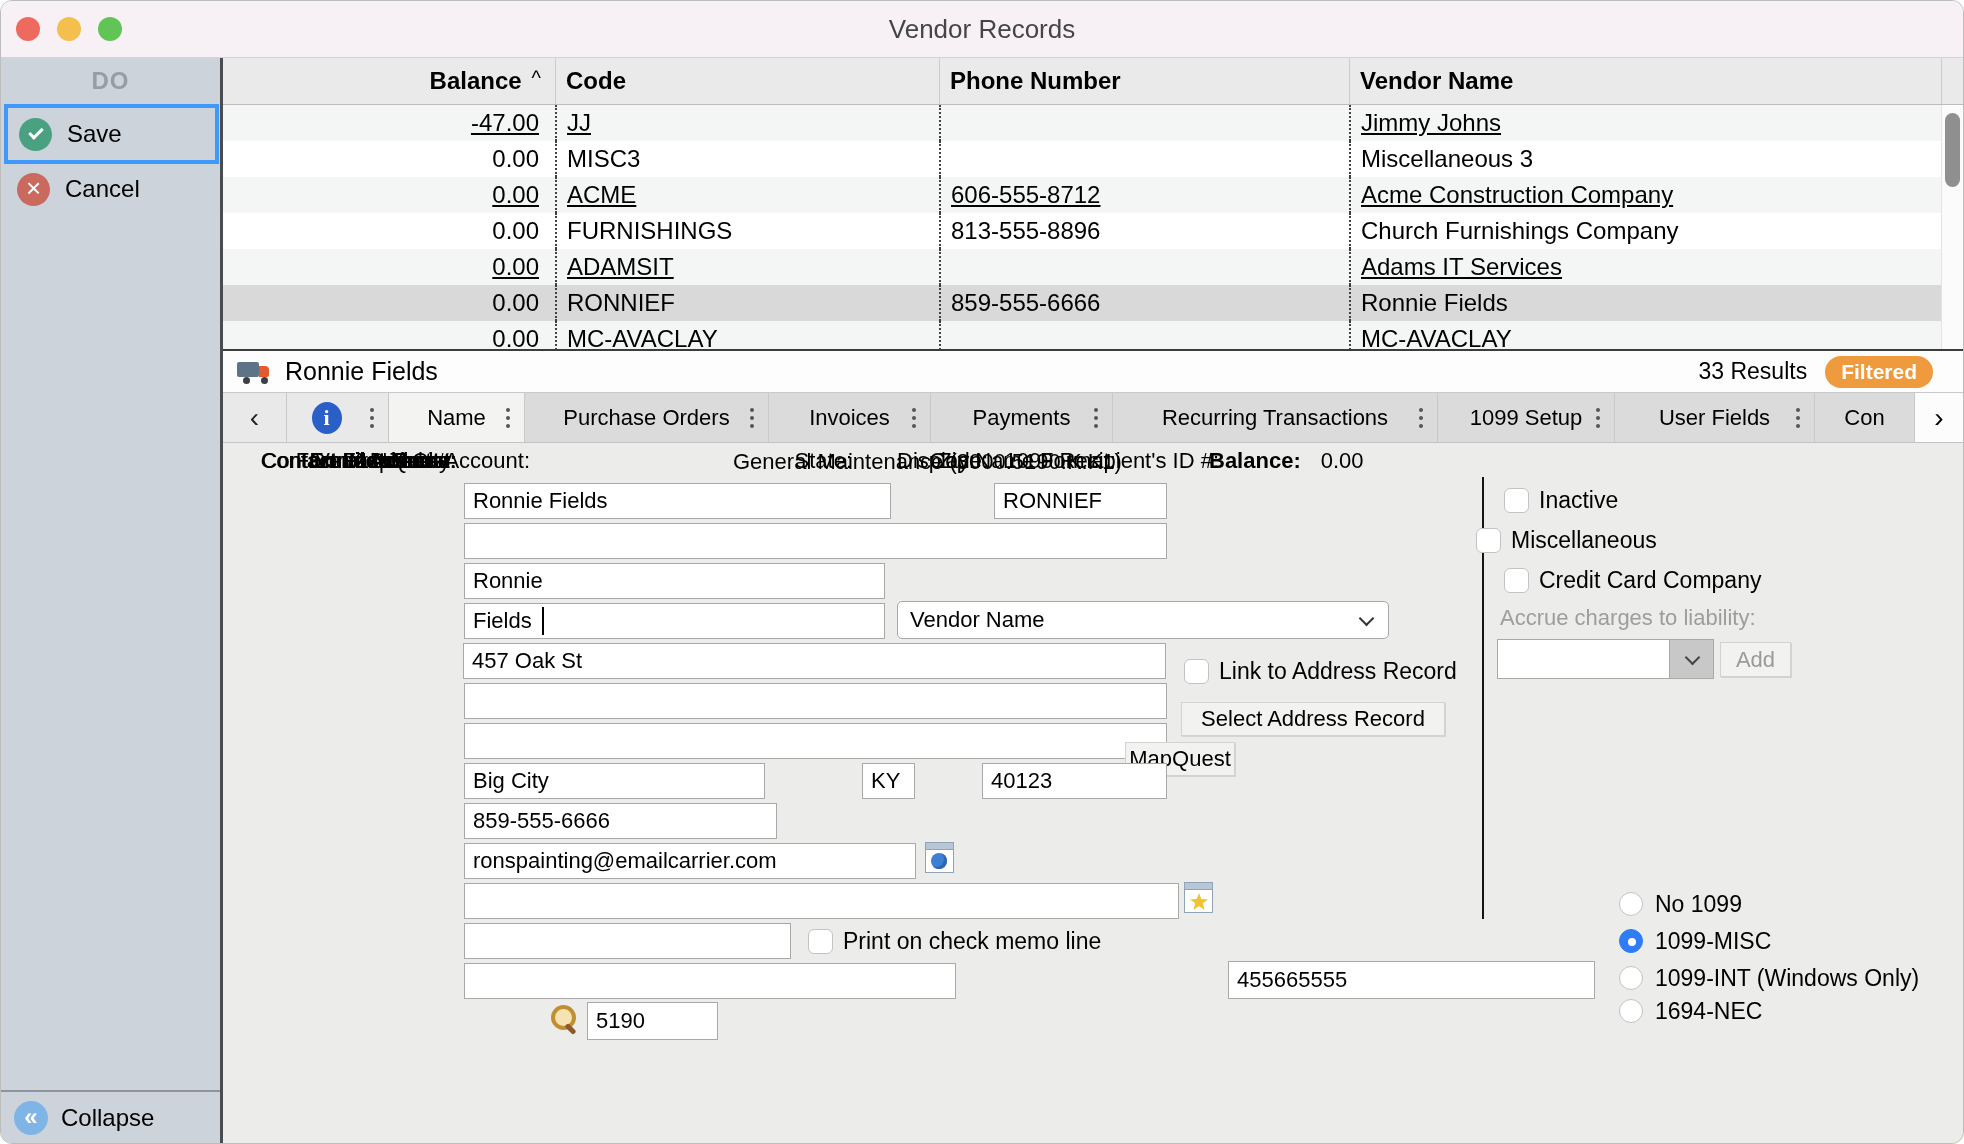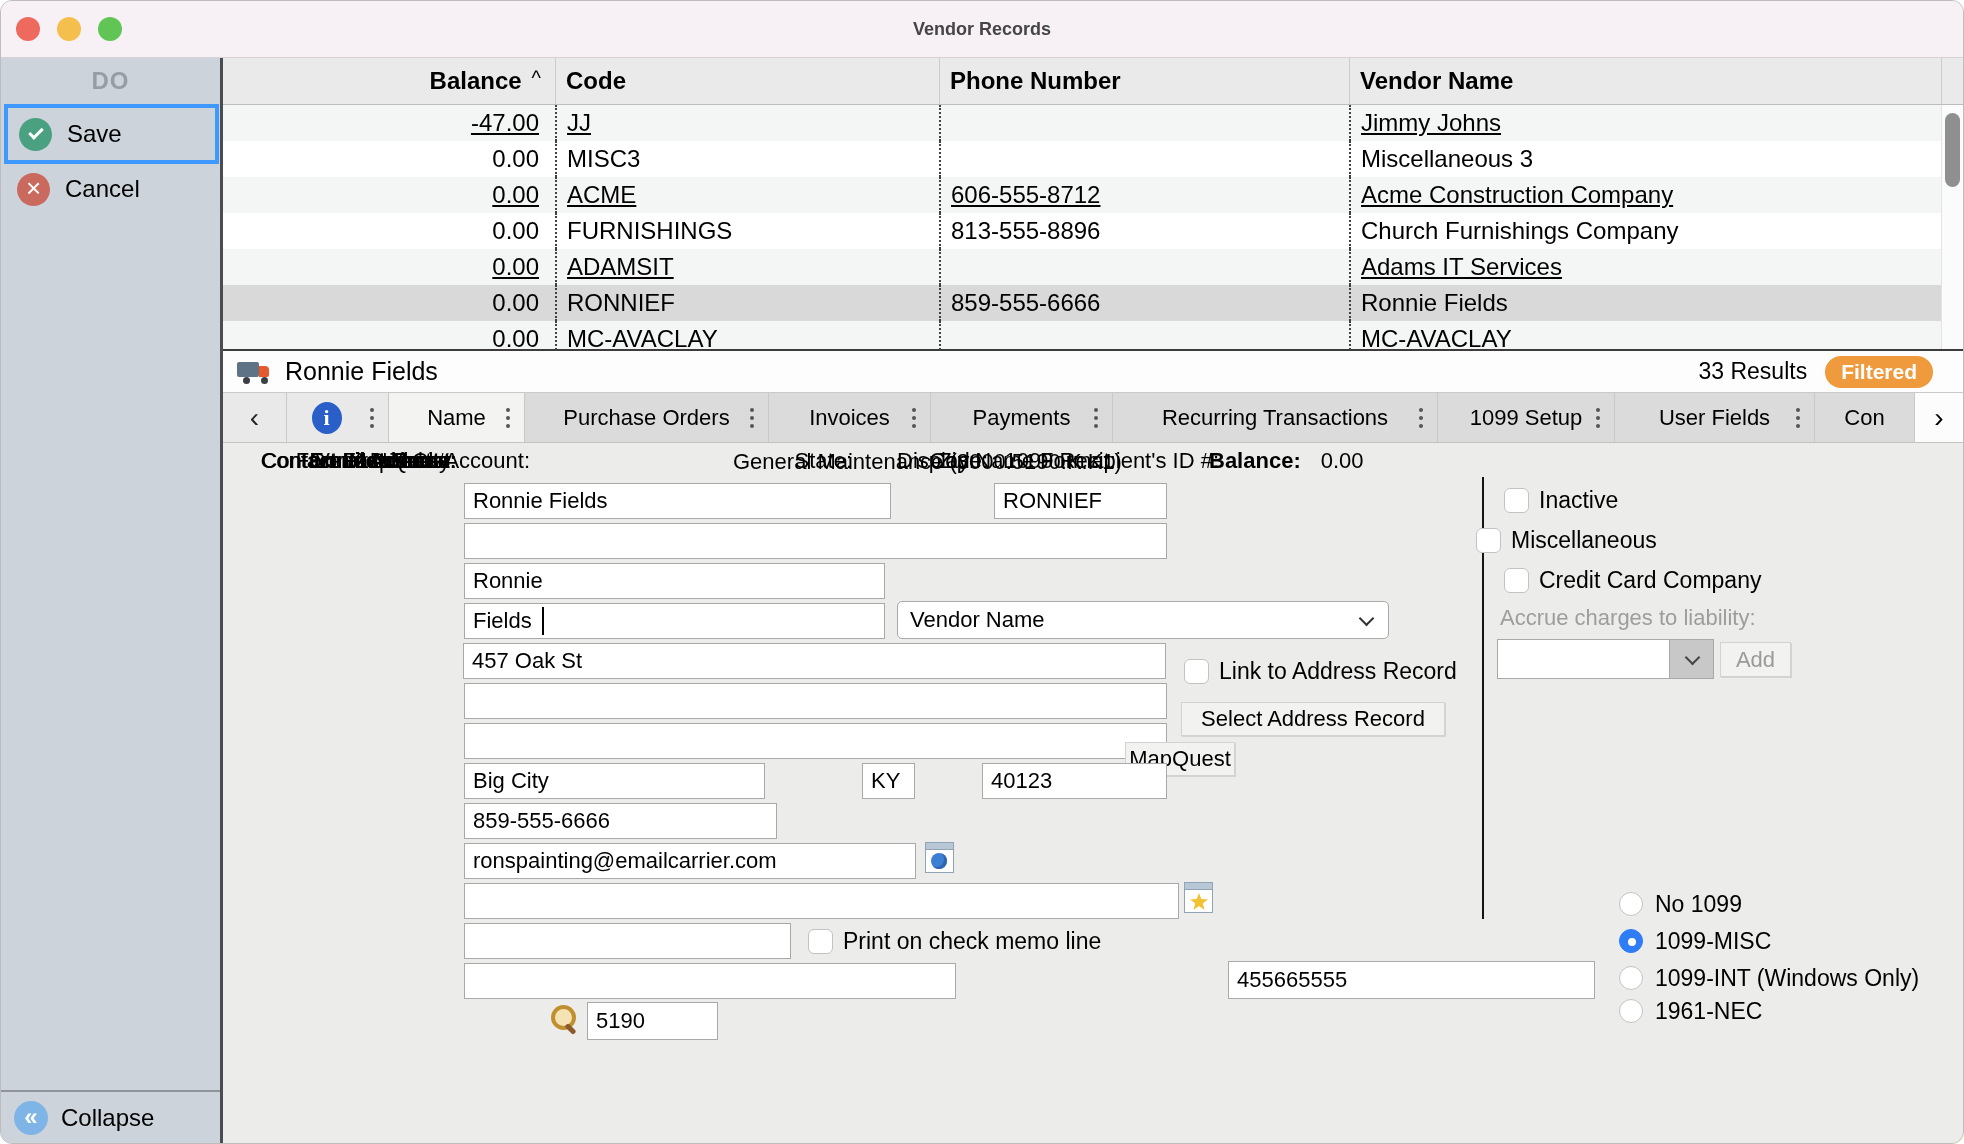--- a/index.html
+++ b/index.html
@@ -7,21 +7,21 @@
     font-family:"Liberation Sans","DejaVu Sans",sans-serif; color:#000; }
   .window { position:relative; width:1964px; height:1144px; border-radius:12px;
     overflow:hidden; background:#ececea; border:1px solid #bdbdbd; }
 
   
   .titlebar { position:relative; height:57px; background:#f7f1f6; border-bottom:1px solid #d8d2d7; }
   .traffic { position:absolute; left:15px; top:16px; display:flex; gap:17px; }
   .light { width:24px; height:24px; border-radius:50%; }
   .light.red { background:#ee6a5e; } .light.yellow { background:#f5bf4e; } .light.green { background:#61c555; }
   .win-title { position:absolute; left:0; right:0; top:0; height:57px; line-height:57px;
-    text-align:center; font-weight:700; font-size:18px; color:#454545; }
+    text-align:center; font-weight:400; font-size:26px; color:#454545; }
 
   
   .main { display:flex; height:1086px; }
   .sidebar { width:222px; background:#cdd3da; border-right:3px solid #494c50;
     display:flex; flex-direction:column; }
   .do-header { height:46px; line-height:46px; text-align:center; font-weight:700;
     font-size:24px; letter-spacing:1px; color:#979da5; }
   .side-item { display:flex; align-items:center; gap:15px; font-size:24px; }
   .side-save { height:60px; border:4px solid #3f99fc; margin:0 1px 0 3px; padding-left:11px; }
   .side-cancel { height:46px; margin-top:2px; padding-left:16px; }
@@ -408,19 +408,19 @@
         <div class="radio-row" id="radio-misc">
           <span class="radio on"></span>
           <span>1099-MISC</span>
         </div>
         <div class="radio-row" id="radio-int">
           <span class="radio"></span>
           <span>1099-INT (Windows Only)</span>
         </div>
         <div class="radio-row" id="radio-nec">
           <span class="radio"></span>
-          <span>1961-NEC</span>
+          <span>1694-NEC</span>
         </div>
 
       </div>
     </div>
   </div>
 </div>
 
 </body></html>

